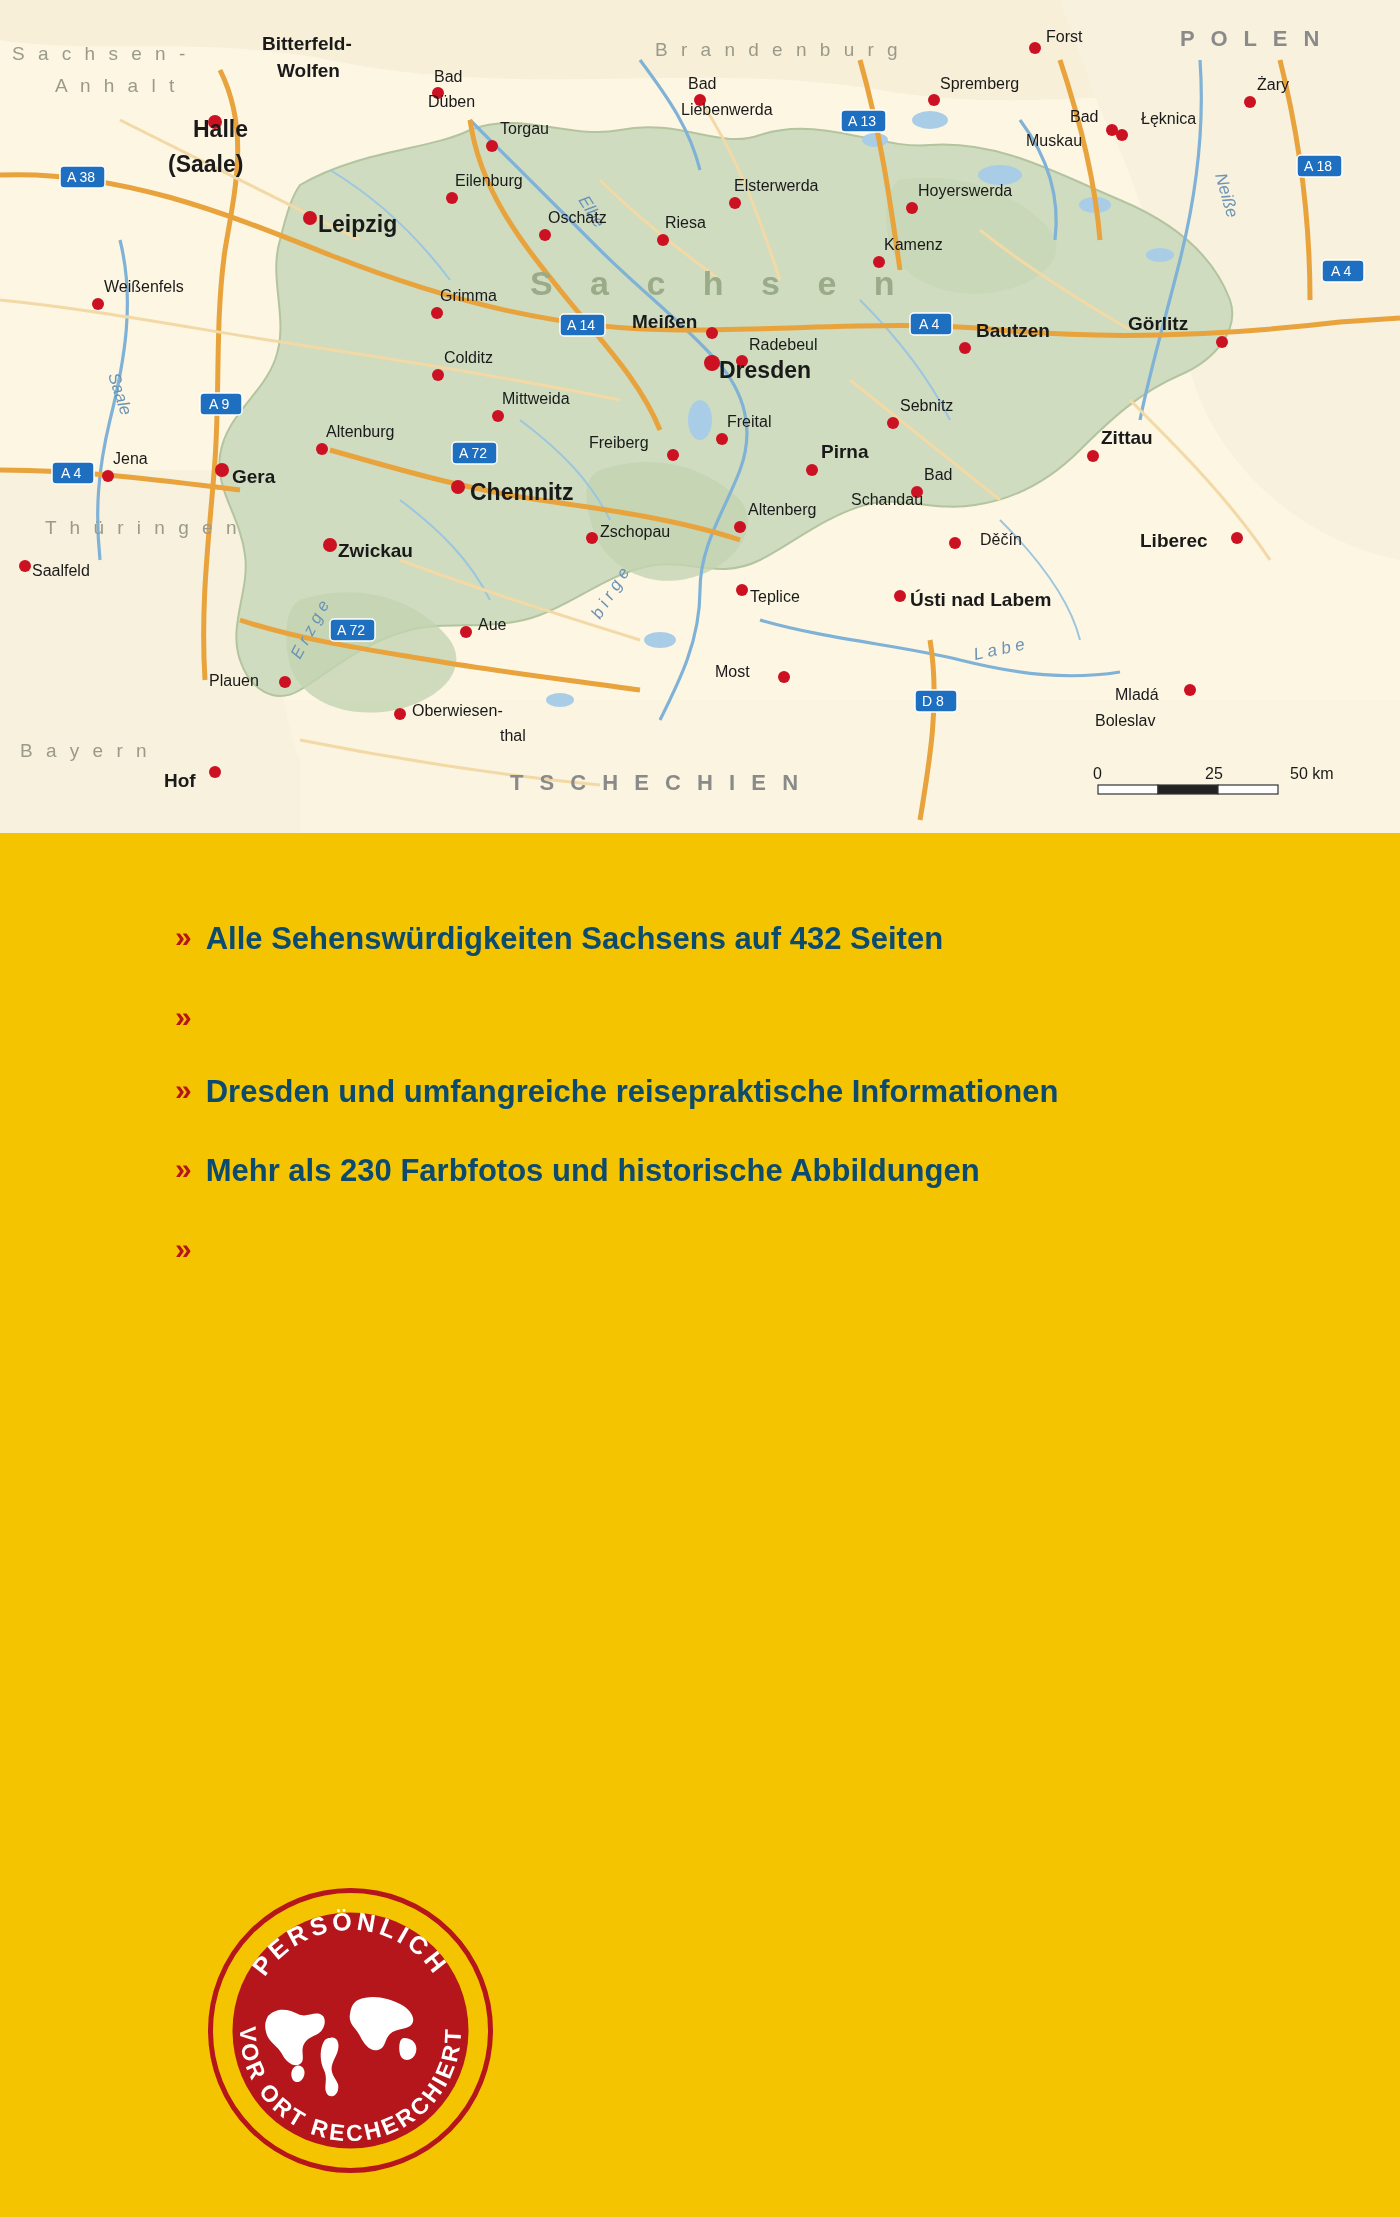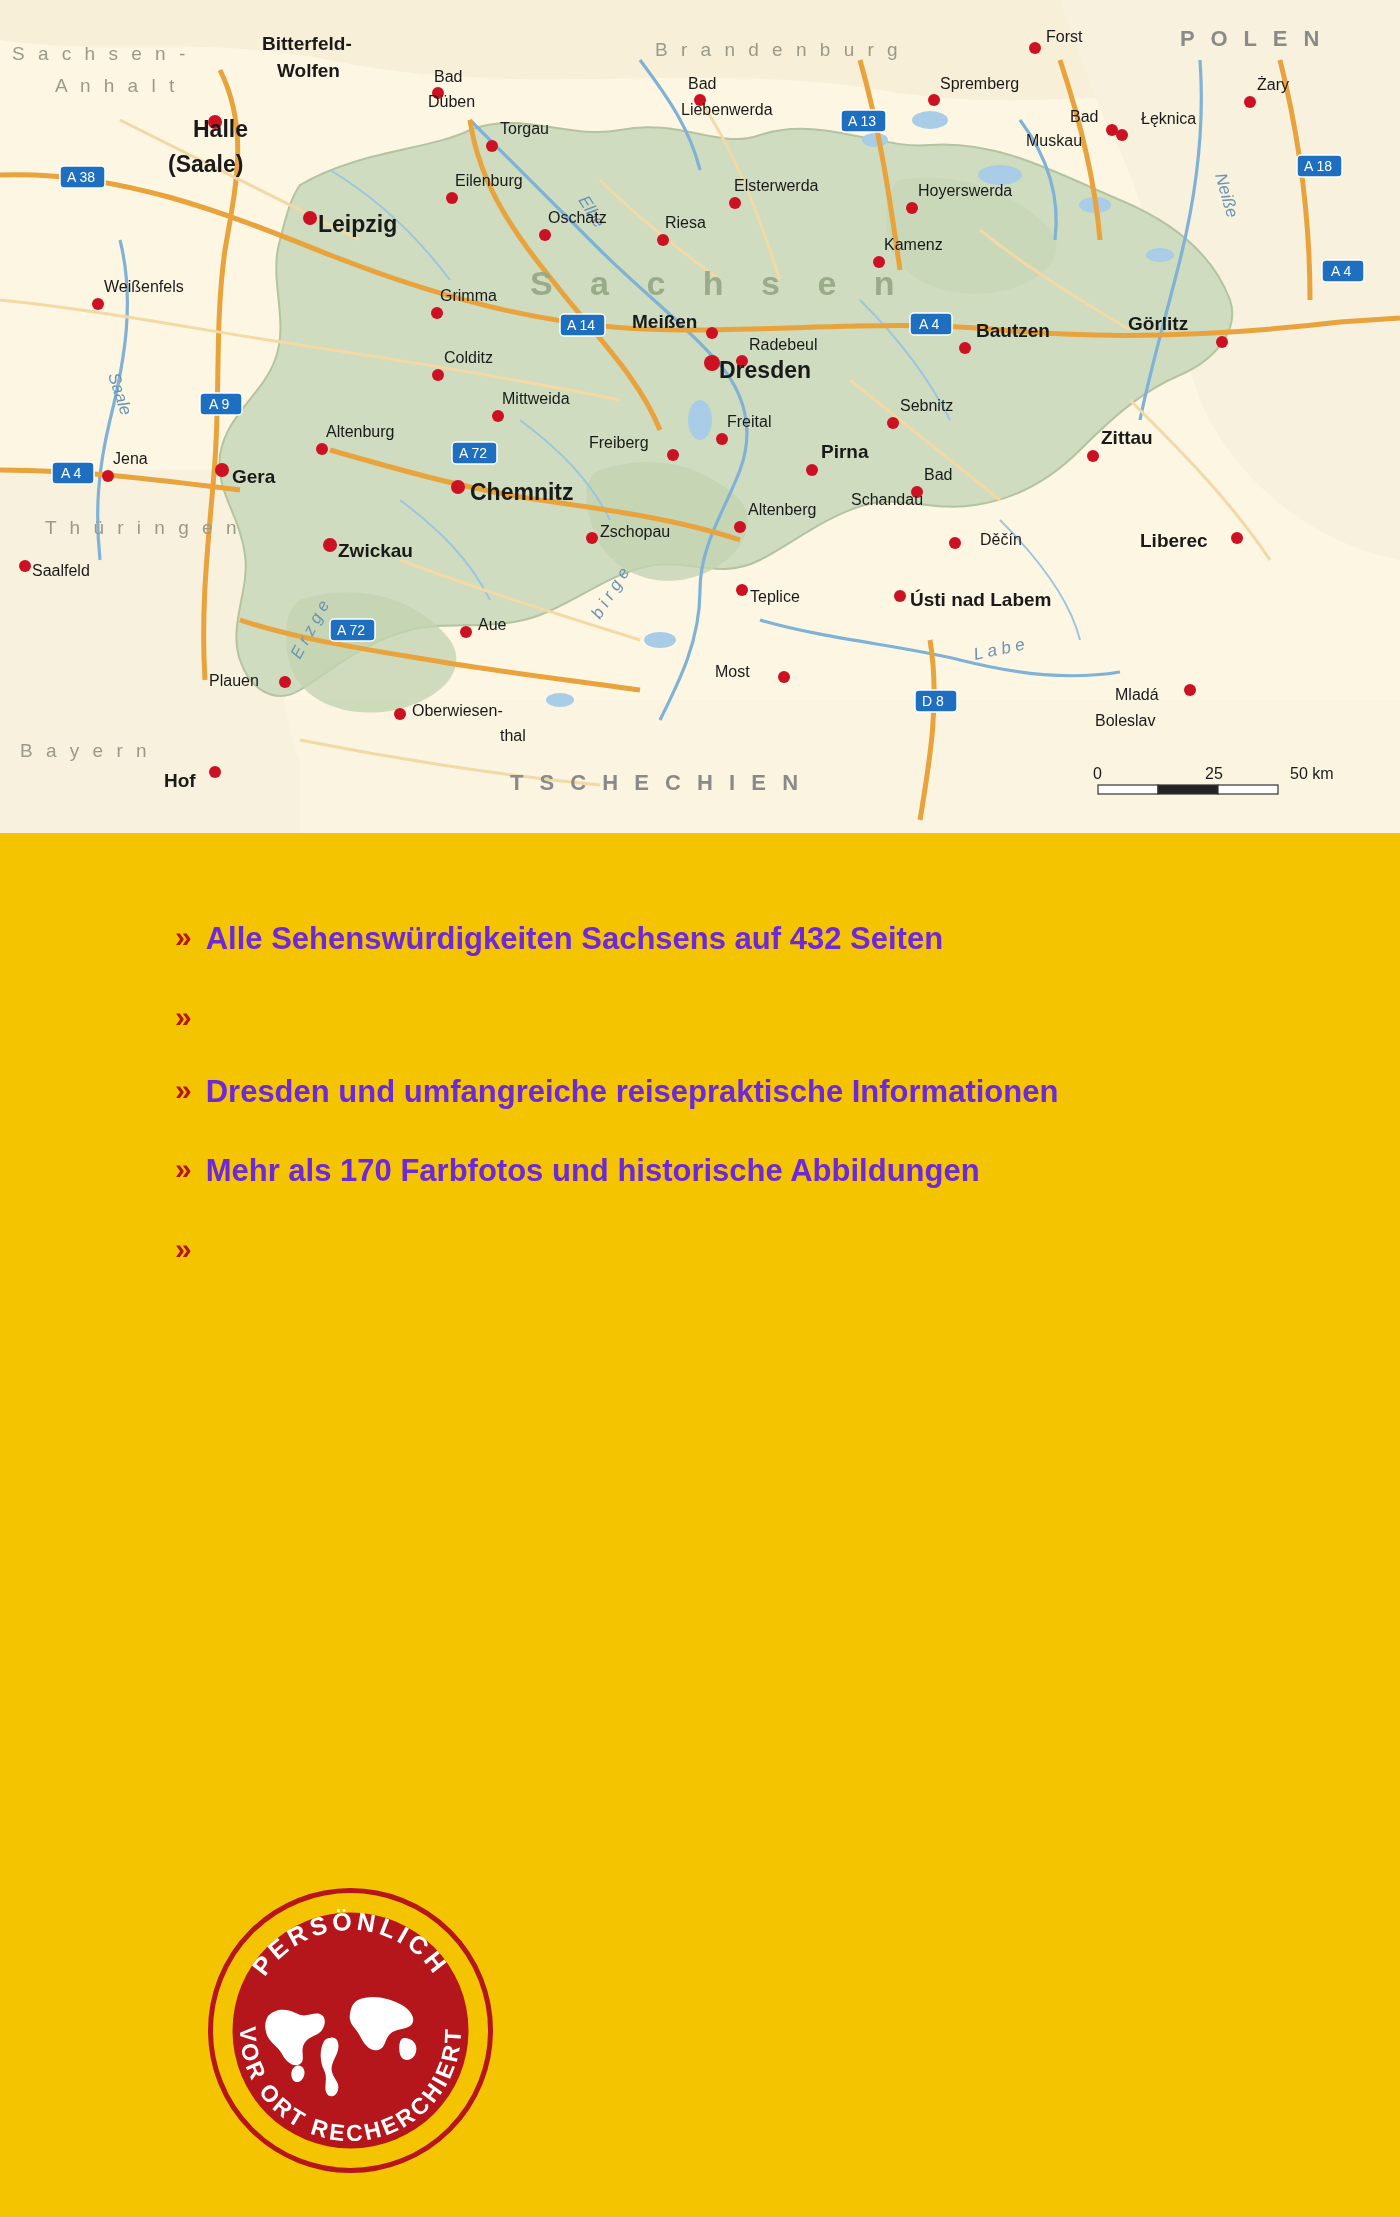--- a/index.html
+++ b/index.html
@@ -50,21 +50,21 @@
   }
   .bullets{position:absolute;left:175px;top:86px;width:1180px;}
   .bullet{
     display:flex;align-items:flex-start;margin-bottom:40px;
   }
   .chev{
     color:#b4161b;font-size:30px;font-weight:bold;line-height:1;
     margin-right:14px;margin-top:3px;flex:0 0 auto;
   }
   .btext{
-    color:#6d28d9;font-size:31px;font-weight:bold;line-height:1.28;
+    color:#0c4a6e;font-size:31px;font-weight:bold;line-height:1.28;
   }
 
   
   #stamp{position:absolute;left:208px;top:1055px;width:285px;height:285px;}
 </style>
 </head>
 <body>
 
 <div id="map">
   <svg width="1400" height="833">
@@ -335,21 +335,21 @@
       </div>
       <div class="bullet">
         <span class="chev">»</span>
       </div>
       <div class="bullet">
         <span class="chev">»</span>
         <span class="btext">Dresden und umfangreiche reisepraktische Informationen</span>
       </div>
       <div class="bullet">
         <span class="chev">»</span>
-        <span class="btext">Mehr als 170 Farbfotos und historische Abbildungen</span>
+        <span class="btext">Mehr als 230 Farbfotos und historische Abbildungen</span>
       </div>
       <div class="bullet">
         <span class="chev">»</span>
       </div>
     </div>
 
   <svg id="stamp" viewBox="0 0 285 285">
     <circle cx="142.5" cy="142.5" r="140" fill="none" stroke="#b4161b" stroke-width="5"></circle>
     <circle cx="142.5" cy="142.5" r="118" fill="#b4161b"></circle>
     <defs>

